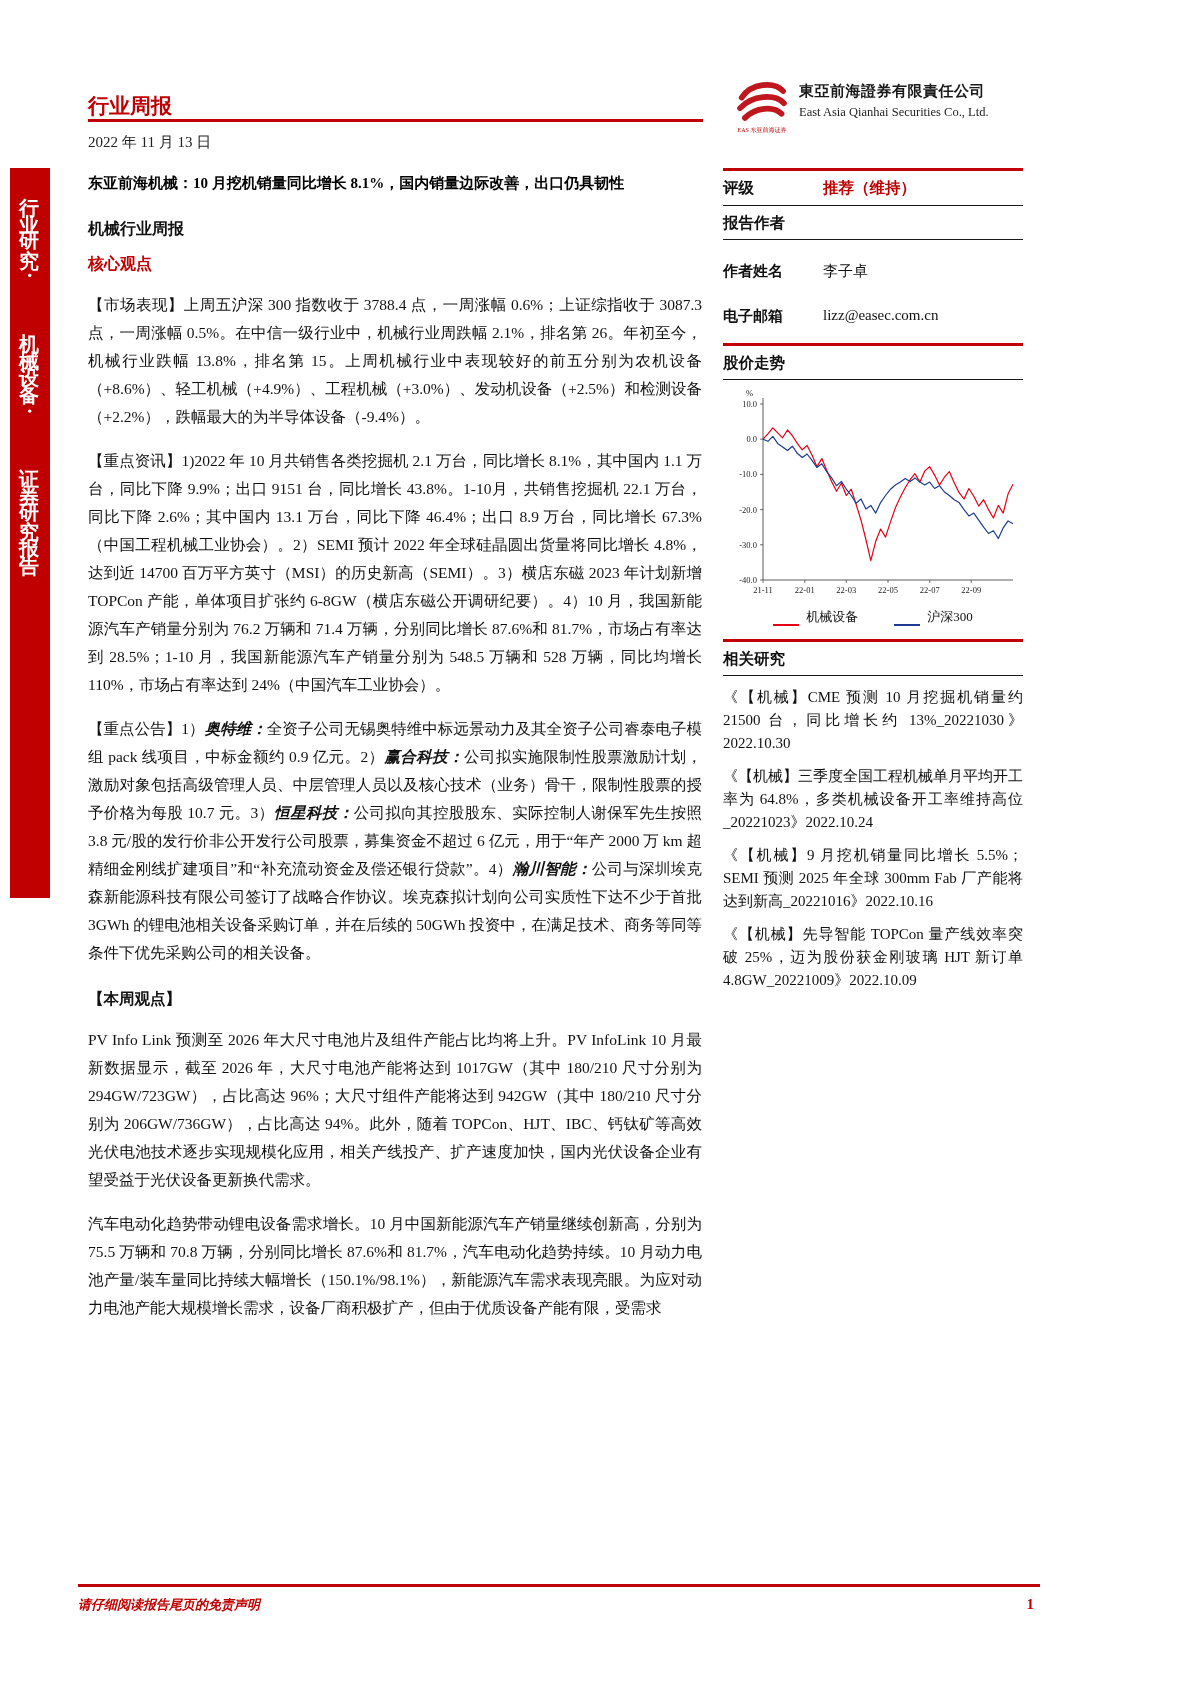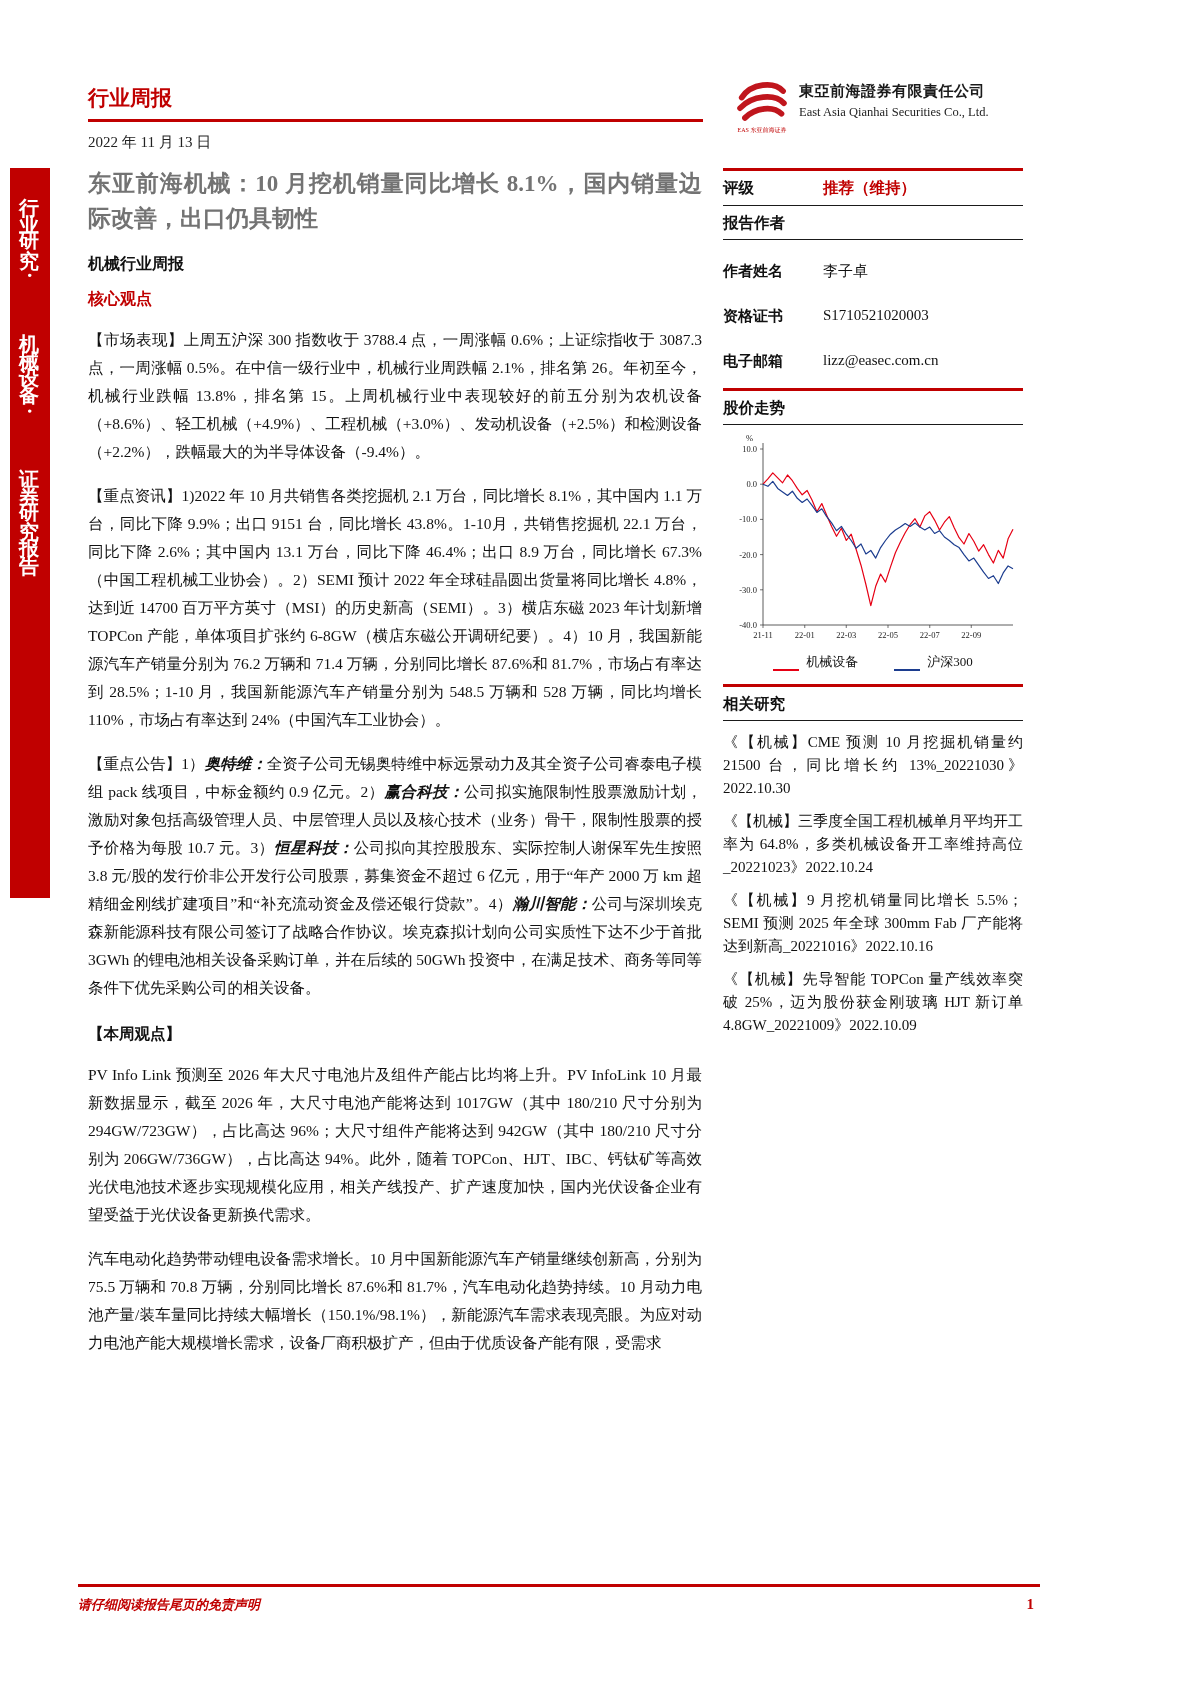--- a/index.html
+++ b/index.html
@@ -13,32 +13,32 @@
   
   .redbar {
     position:absolute; left:10px; top:168px; width:40px; height:730px;
     background:var(--accent); display:flex; justify-content:center;
   }
   .redbar-text {
     writing-mode:vertical-rl; color:#fff; font-size:20px; font-weight:600;
     letter-spacing:17px; padding-top:14px;
   }
   
-  .report-type { position:absolute; left:88px; top:84px; color:var(--accent); font-weight:bold; font-size:21px; }
+  .report-type { position:absolute; left:88px; top:92px; color:var(--accent); font-weight:bold; font-size:21px; }
   .header-rule { position:absolute; left:88px; top:119px; width:615px; height:3px; background:var(--accent); }
   .report-date { position:absolute; left:88px; top:133px; font-size:15px; color:#222; }
   .brand { position:absolute; left:736px; top:74px; display:flex; gap:11px; align-items:flex-start; }
   .logo svg { display:block; }
   .logo-caption { font-size:6px; color:var(--accent); text-align:center; white-space:nowrap; }
   .brand-names { padding-top:8px; }
   .brand-zh { font-size:15px; font-weight:bold; color:#1a1a1a; letter-spacing:0.5px; }
   .brand-en { font-size:12.5px; color:#222; margin-top:4px; }
   
   .main-col { position:absolute; left:88px; top:166px; width:614px; }
-  .title { font-size:23px; line-height:35px; font-weight:bold; color:#737373; text-align:justify; }
+  .title { font-size:15px; line-height:35px; font-weight:bold; color:#000000; text-align:justify; }
   .subtitle { margin-top:18px; font-size:16px; font-weight:bold; }
   .core { margin-top:14px; font-size:16px; font-weight:bold; color:var(--accent); }
   .para { margin-top:16px; font-size:15.5px; line-height:28px; text-align:justify; }
   .b { font-weight:normal; }
   .bi { font-weight:bold; font-style:italic; }
   .week-head { margin-top:22px; font-size:15.5px; font-weight:bold; }
   
   .aside-col { position:absolute; left:723px; top:168px; width:300px; }
   .rating-row { display:flex; border-top:3px solid var(--accent); border-bottom:1px solid #1a1a1a; padding:7px 0 6px; }
   .rating-row .lbl { width:100px; font-weight:bold; font-size:15.5px; }
@@ -117,24 +117,20 @@
       <span class="rating-value">推荐（维持）</span>
     </div>
 
     <div class="section-head">报告作者</div>
 
     <div class="field">
       <span class="lbl">作者姓名</span>
       <span>李子卓</span>
     </div>
     <div class="field">
-      <span class="lbl">资格证书</span>
-      <span>S1710521020003</span>
-    </div>
-    <div class="field">
       <span class="lbl">电子邮箱</span>
       <span>lizz@easec.com.cn</span>
     </div>
 
     <div class="section-head red-top">股价走势</div>
 
     <div class="chart-wrap">
       <svg id="price-chart" viewBox="0 0 300 218">
           <text x="30" y="8" text-anchor="end" class="tick">%</text>
           <text x="34" y="19" text-anchor="end" class="tick">10.0</text>

